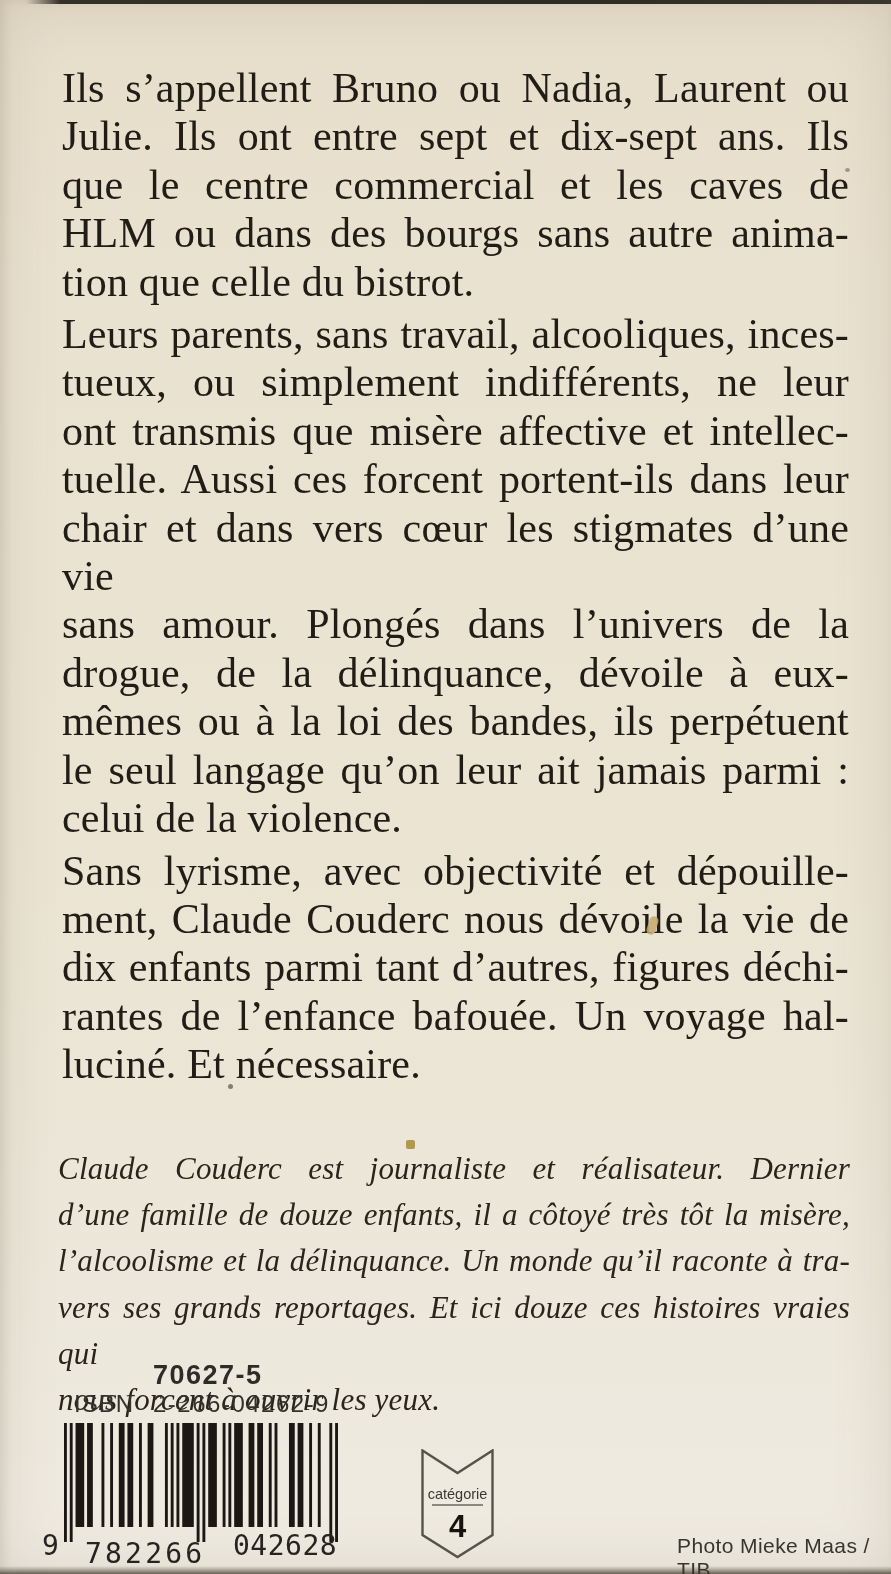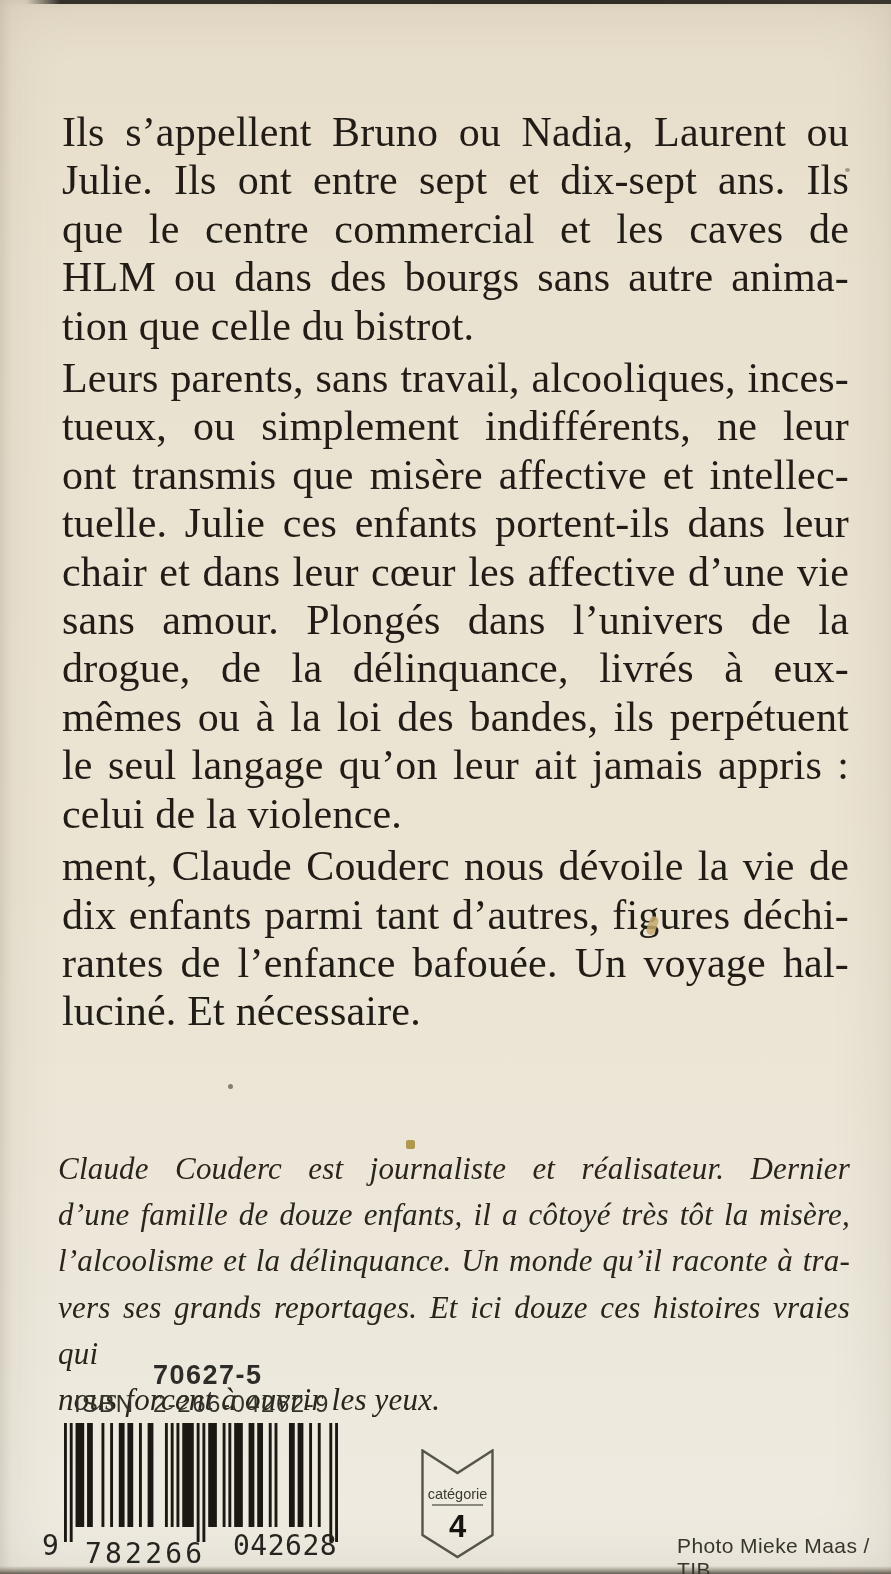--- a/index.html
+++ b/index.html
@@ -4,21 +4,21 @@
 <style>
   html,body{margin:0;padding:0;background:#777;}
   .page{
     position:relative;width:891px;height:1574px;overflow:hidden;
     background:linear-gradient(180deg,#e6ddca 0%,#eae2d0 18%,#ebe4d3 55%,#ece7da 80%,#efebe1 100%);
     box-shadow:inset 0 0 60px rgba(110,95,70,.16), inset 4px 0 10px rgba(90,80,60,.12);
     font-family:"Liberation Serif","DejaVu Serif",serif;
     color:#211c16;
   }
   
-  .textcol{position:absolute;left:62px;top:64px;width:787px;margin-top:44px;}
+  .textcol{position:absolute;left:62px;top:64px;width:787px;}
   .para{margin:0 0 4px 0;}
   .bline{
     font-size:42px;line-height:48.4px;letter-spacing:.2px;
     text-align:justify;text-align-last:justify;
   }
   .bline.last{text-align-last:left;}
   
   .biocol{position:absolute;left:58px;top:1146px;width:792px;}
   .iline{
     font-style:italic;font-size:31px;line-height:46.2px;letter-spacing:.2px;
@@ -82,29 +82,30 @@
       <div class="bline">Ils s’appellent Bruno ou Nadia, Laurent ou</div>
       <div class="bline">Julie. Ils ont entre sept et dix-sept ans. Ils</div>
       <div class="bline">que le centre commercial et les caves de</div>
       <div class="bline">HLM ou dans des bourgs sans autre anima-</div>
       <div class="bline last">tion que celle du bistrot.</div>
     </div>
     <div class="para">
       <div class="bline">Leurs parents, sans travail, alcooliques, inces-</div>
       <div class="bline">tueux, ou simplement indifférents, ne leur</div>
       <div class="bline">ont transmis que misère affective et intellec-</div>
-      <div class="bline">tuelle. Julie ces enfants portent-ils dans leur</div>
-      <div class="bline">chair et dans leur cœur les affective d’une vie</div>
+      <div class="bline">tuelle. Aussi ces forcent portent-ils dans leur</div>
+      <div class="bline">chair et dans vers cœur les stigmates d’une vie</div>
       <div class="bline">sans amour. Plongés dans l’univers de la</div>
-      <div class="bline">drogue, de la délinquance, livrés à eux-</div>
+      <div class="bline">drogue, de la délinquance, dévoile à eux-</div>
       <div class="bline">mêmes ou à la loi des bandes, ils perpétuent</div>
-      <div class="bline">le seul langage qu’on leur ait jamais appris :</div>
+      <div class="bline">le seul langage qu’on leur ait jamais parmi :</div>
       <div class="bline last">celui de la violence.</div>
     </div>
     <div class="para">
+      <div class="bline">Sans lyrisme, avec objectivité et dépouille-</div>
       <div class="bline">ment, Claude Couderc nous dévoile la vie de</div>
       <div class="bline">dix enfants parmi tant d’autres, figures déchi-</div>
       <div class="bline">rantes de l’enfance bafouée. Un voyage hal-</div>
       <div class="bline last">luciné. Et nécessaire.</div>
     </div>
   </div>
 
   <div class="biocol">
     <div class="iline">Claude Couderc est journaliste et réalisateur. Dernier</div>
     <div class="iline">d’une famille de douze enfants, il a côtoyé très tôt la misère,</div>

